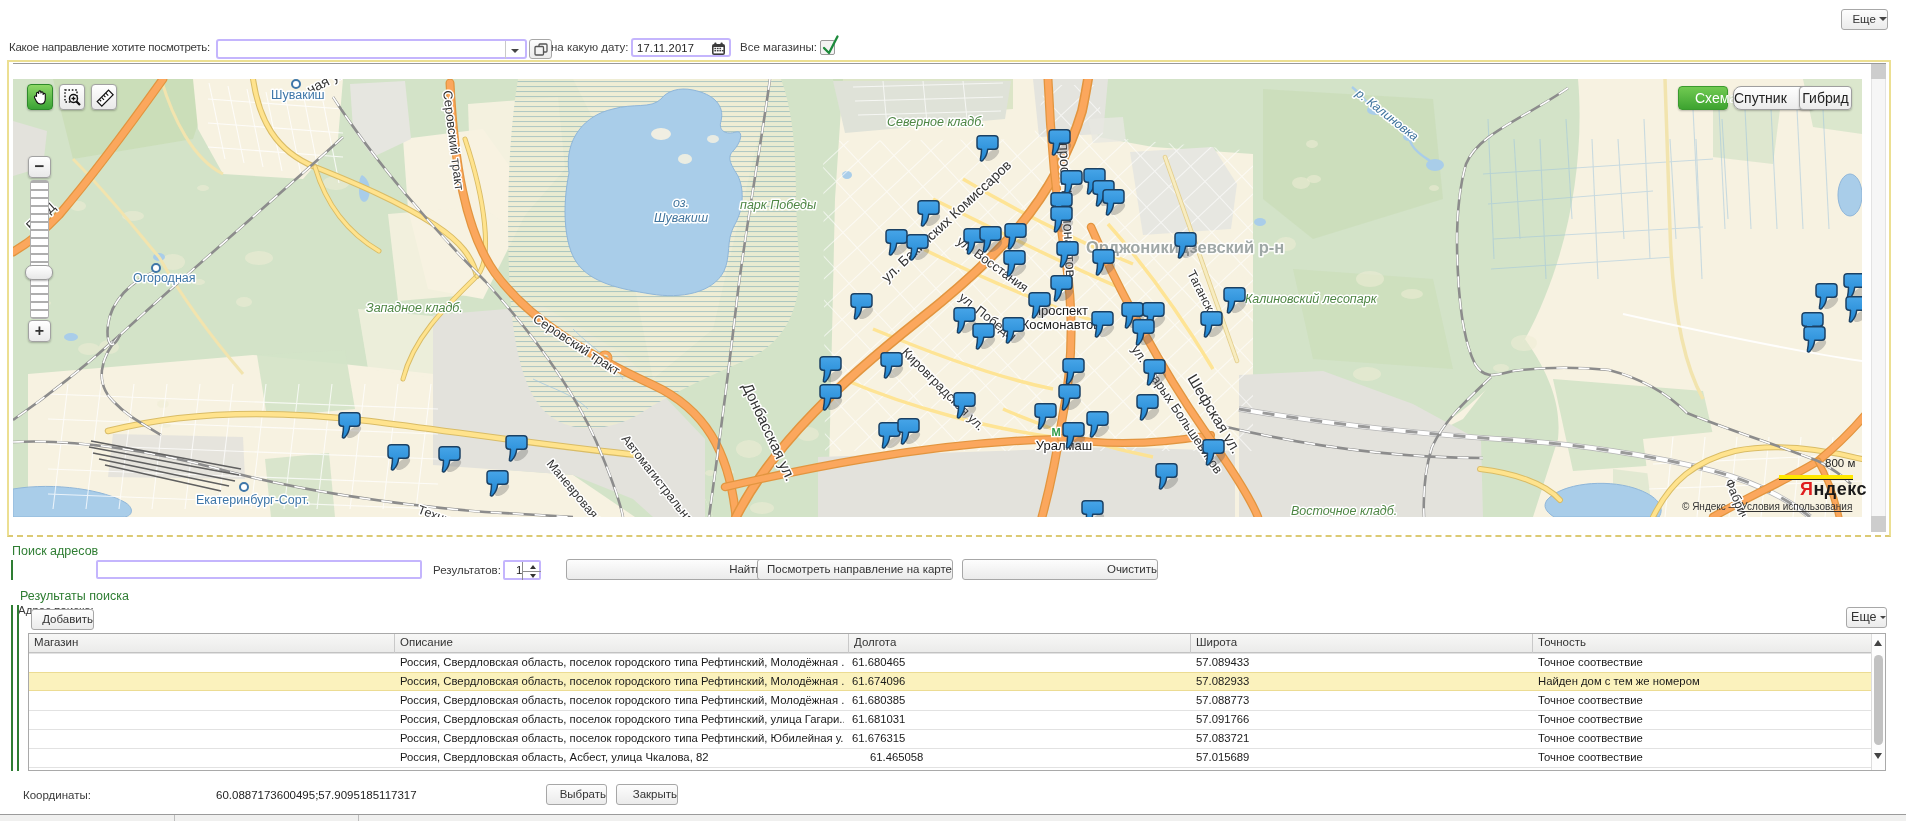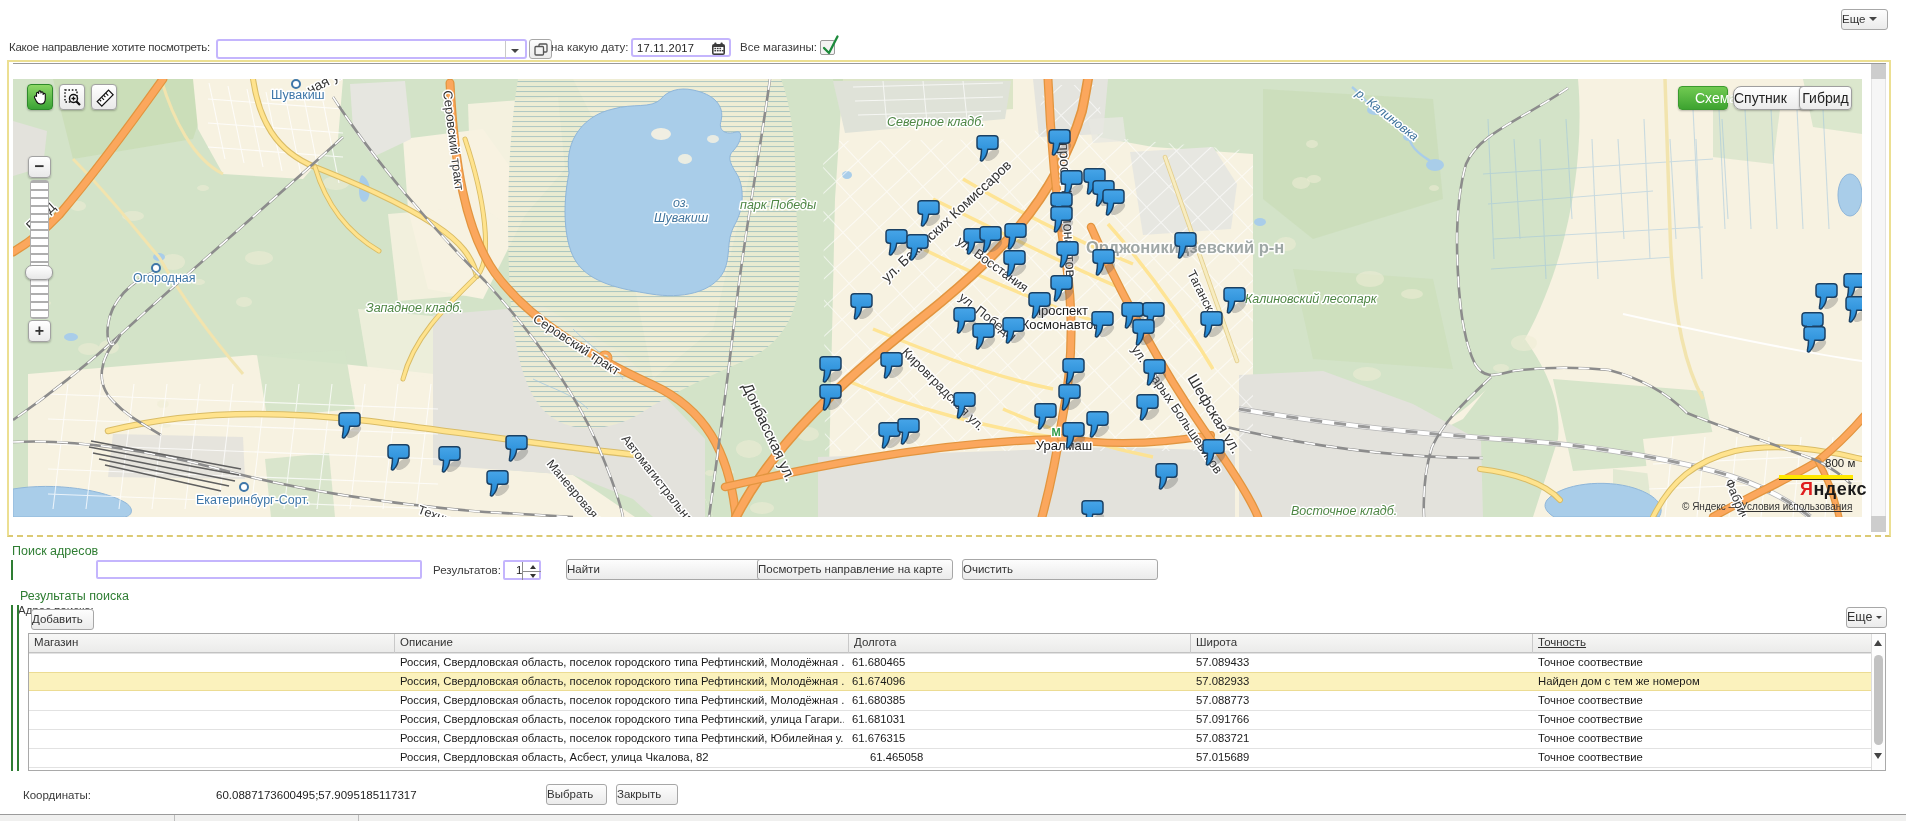--- a/index.html
+++ b/index.html
@@ -1,20 +1,20 @@
 <!DOCTYPE html>
 <html><head><meta charset="utf-8">
 <style>
 html,body{margin:0;padding:0;}
 body{width:1906px;height:821px;position:relative;overflow:hidden;background:#fff;
   font-family:"Liberation Sans",sans-serif;font-size:11.5px;color:#333;}
 .abs{position:absolute;}
 .lbl{position:absolute;white-space:nowrap;color:#3a3a3a;}
 .btn{position:absolute;box-sizing:border-box;border:1px solid #a7a7a7;border-radius:3px;
-  background:linear-gradient(#fdfdfd,#ebebeb);color:#333;text-align:left;white-space:nowrap;}
+  background:linear-gradient(#fdfdfd,#ebebeb);color:#333;text-align:right;white-space:nowrap;}
 .inp{position:absolute;box-sizing:border-box;border:2px solid #c4b5fd;border-radius:2px;background:#fff;}
 .grn{position:absolute;color:#2e7d32;white-space:nowrap;font-size:12.5px;}
 .gline{position:absolute;width:2px;background:#2e7d32;}
 .mapbtn{position:absolute;box-sizing:border-box;border:1px solid #a2a2a2;border-radius:4px;
   background:linear-gradient(#ffffff,#e9e9e9);box-shadow:0 1px 2px rgba(0,0,0,.25);}
 .hcell{position:absolute;box-sizing:border-box;border-right:1px solid #c9c9c9;
   padding:2px 0 0 5px;color:#333;overflow:hidden;}
 .cell{position:absolute;white-space:nowrap;overflow:hidden;color:#1a1a1a;font-size:11.3px;}
 </style></head>
 <body>
@@ -531,21 +531,21 @@
 <div class="gline" style="left:17px;top:605px;height:166px;"></div>
 <div class="btn" style="left:31px;top:609px;width:63px;height:21px;line-height:19px;">Добавить</div>
 <div class="btn" style="left:1846px;top:607px;width:41px;height:21px;line-height:19px;font-size:12.5px;">Еще <span style="display:inline-block;width:0;height:0;border-left:3.5px solid transparent;border-right:3.5px solid transparent;border-top:3.5px solid #444;vertical-align:2px;"></span></div>
 
 <div class="abs" style="left:28px;top:633px;width:1858px;height:138px;box-sizing:border-box;border:1px solid #a9a9a9;background:#fff;"></div>
 <div class="abs" style="left:29px;top:634px;width:1856px;height:19px;background:linear-gradient(#f7f7f6,#ebebea);border-bottom:1px solid #c2c2c2;box-sizing:border-box;"></div>
 <div class="hcell" style="left:29px;top:634px;width:366px;height:19px;">Магазин</div>
 <div class="hcell" style="left:395px;top:634px;width:454px;height:19px;">Описание</div>
 <div class="hcell" style="left:849px;top:634px;width:342px;height:19px;">Долгота</div>
 <div class="hcell" style="left:1191px;top:634px;width:342px;height:19px;">Широта</div>
-<div class="hcell" style="left:1533px;top:634px;width:338px;height:19px;border-right:none;text-decoration:underline;">Точность</div>
+<div class="hcell" style="left:1533px;top:634px;width:338px;height:19px;border-right:none;">Точность</div>
 
 <div id="rows"></div>
 
 <div class="abs" style="left:29px;top:672px;width:1842px;height:19px;background:#fbf2bd;border-top:1px solid #ecdc93;border-bottom:1px solid #ecdc93;box-sizing:border-box;"></div>
 
 <div class="abs" style="left:29px;top:653px;width:1842px;height:0;border-top:1px solid #e2e2e2;"></div>
 <div class="abs" style="left:29px;top:710px;width:1842px;height:0;border-top:1px solid #e2e2e2;"></div>
 <div class="abs" style="left:29px;top:729px;width:1842px;height:0;border-top:1px solid #e2e2e2;"></div>
 <div class="abs" style="left:29px;top:748px;width:1842px;height:0;border-top:1px solid #e2e2e2;"></div>
 <div class="abs" style="left:29px;top:767px;width:1842px;height:0;border-top:1px solid #e2e2e2;"></div>

